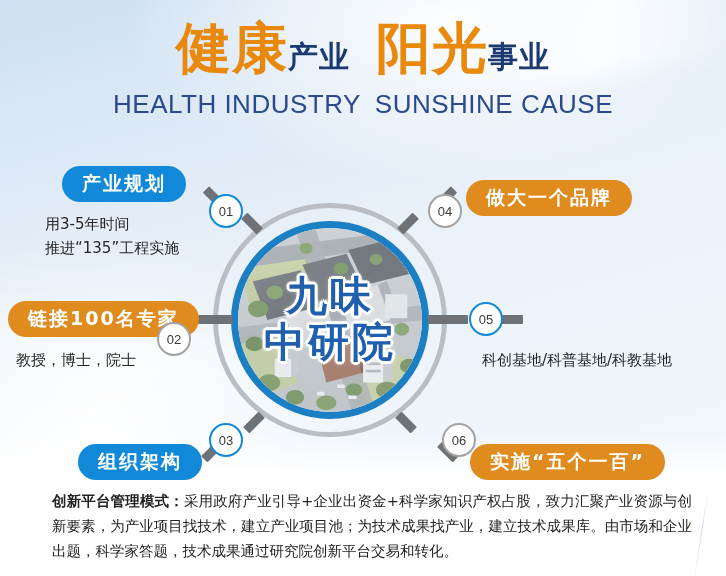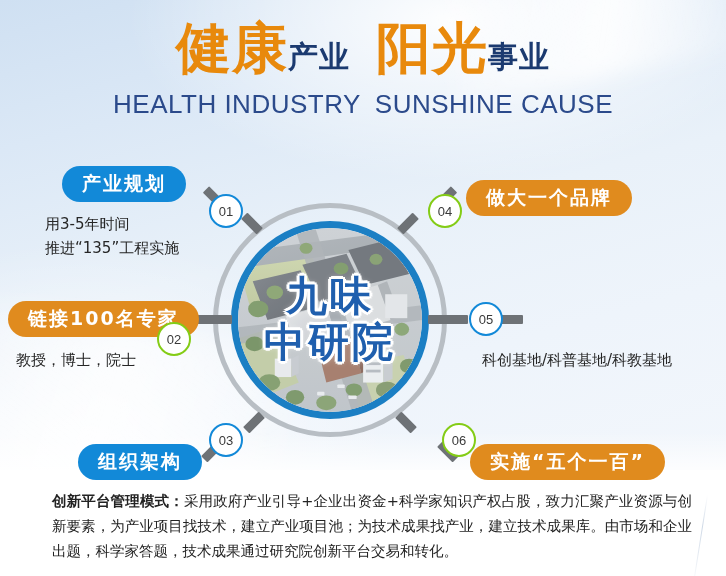--- a/index.html
+++ b/index.html
@@ -100,21 +100,21 @@
 
   
   .badge{
     position:absolute;width:34px;height:34px;border-radius:50%;
     background:#fff;box-sizing:border-box;
     display:flex;align-items:center;justify-content:center;
     font-family:"Liberation Sans","DejaVu Sans",sans-serif;
     font-size:13px;color:#3a3a3a;font-weight:400;
   }
   .badge.blue{border:2px solid #1289D8;}
-  .badge.orange{border:2px solid #84cc16;}
+  .badge.orange{border:2px solid #a3a3a3;}
 
   
   .pill{
     position:absolute;border-radius:22px;height:36px;
     display:flex;align-items:center;justify-content:center;
     color:#fff;font-weight:700;font-size:19px;letter-spacing:2px;
     font-family:"DejaVu Sans","Liberation Sans",sans-serif;
     white-space:nowrap;padding:0 20px;box-sizing:border-box;
   }
   .pill.blue{background:#1289D8;}

